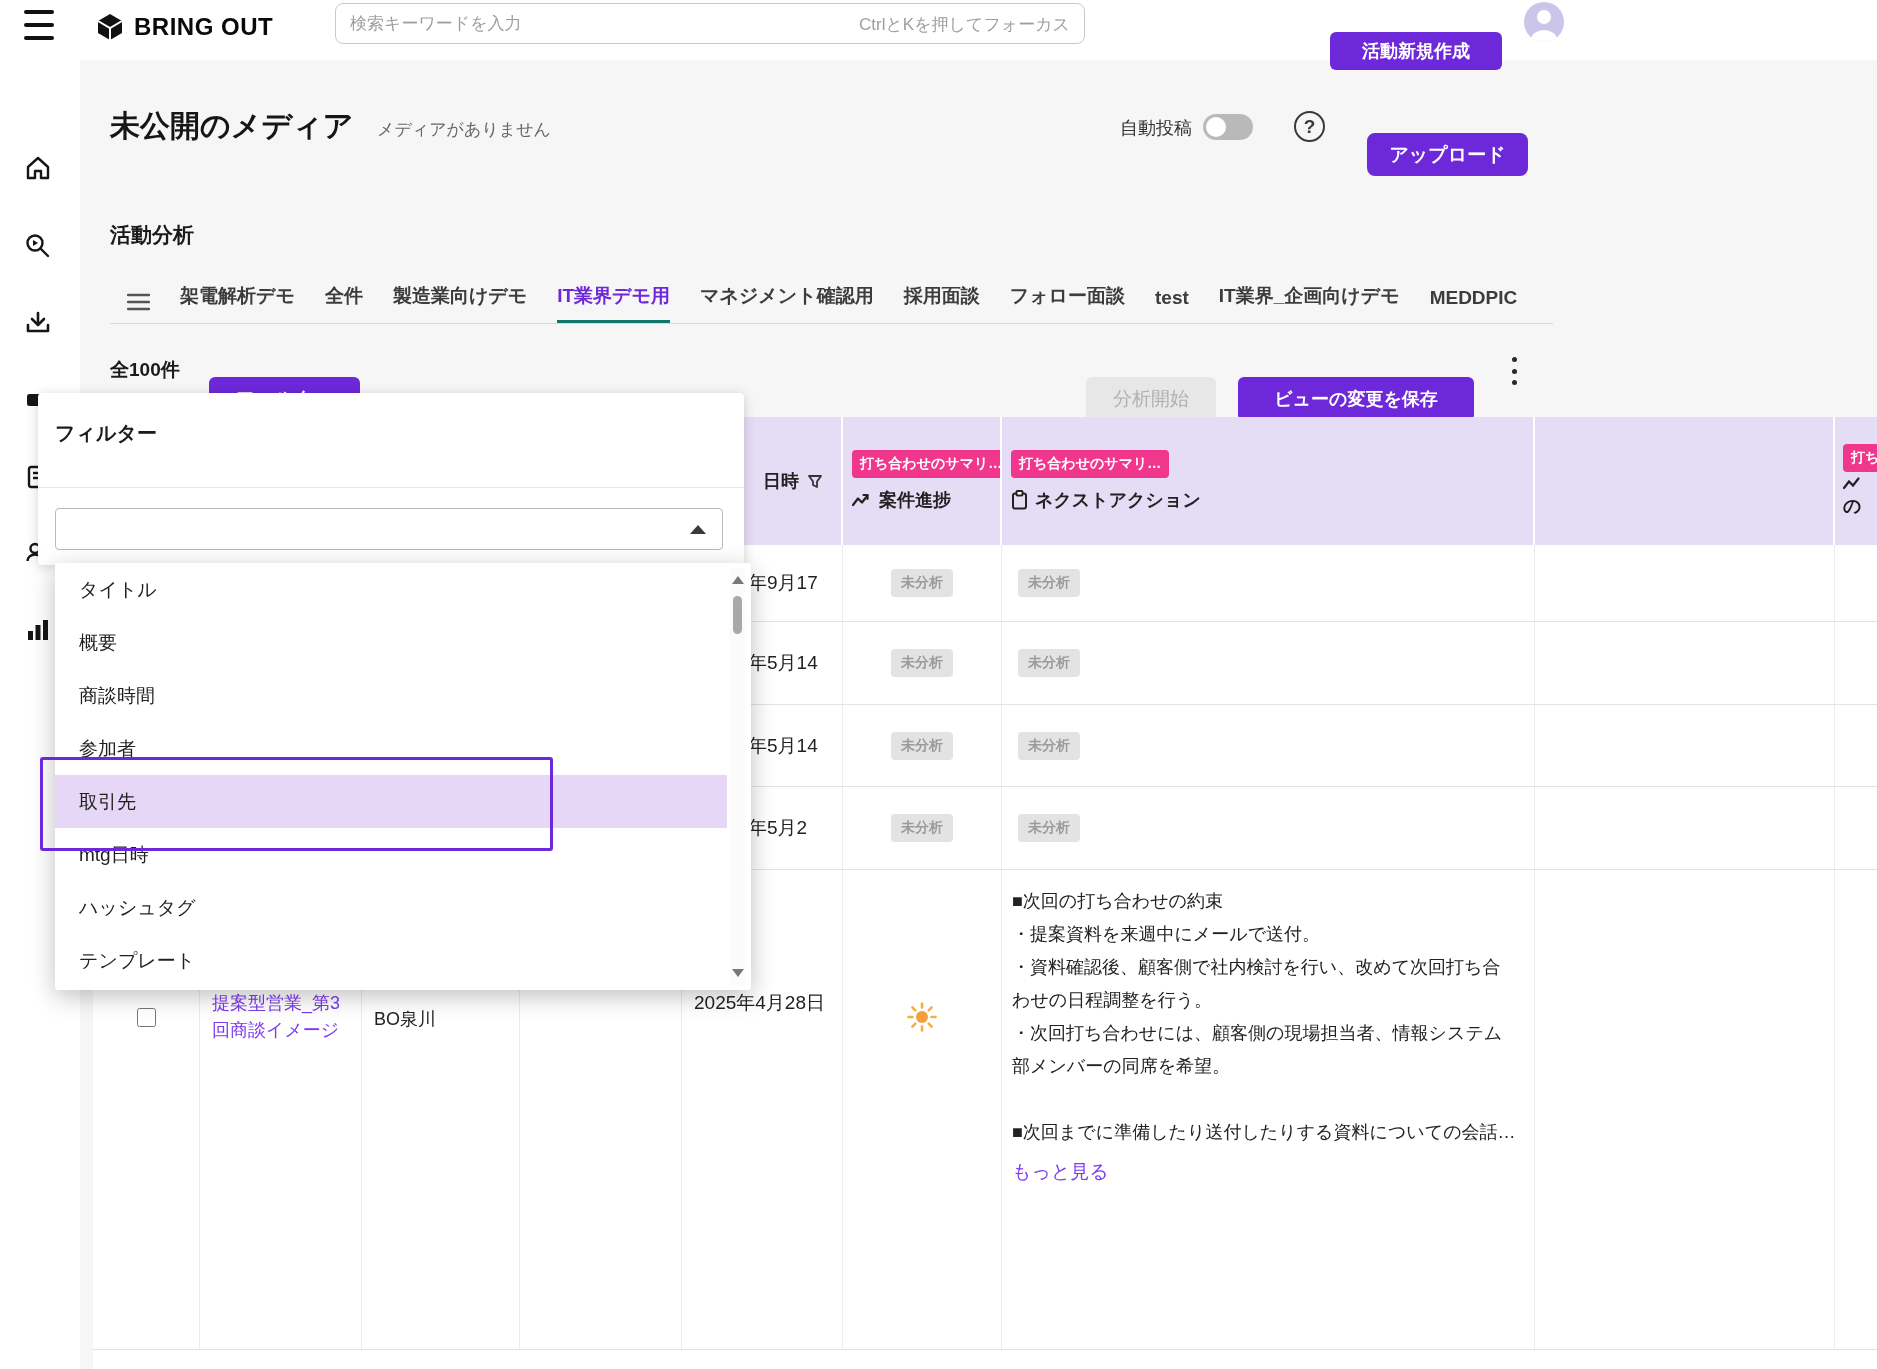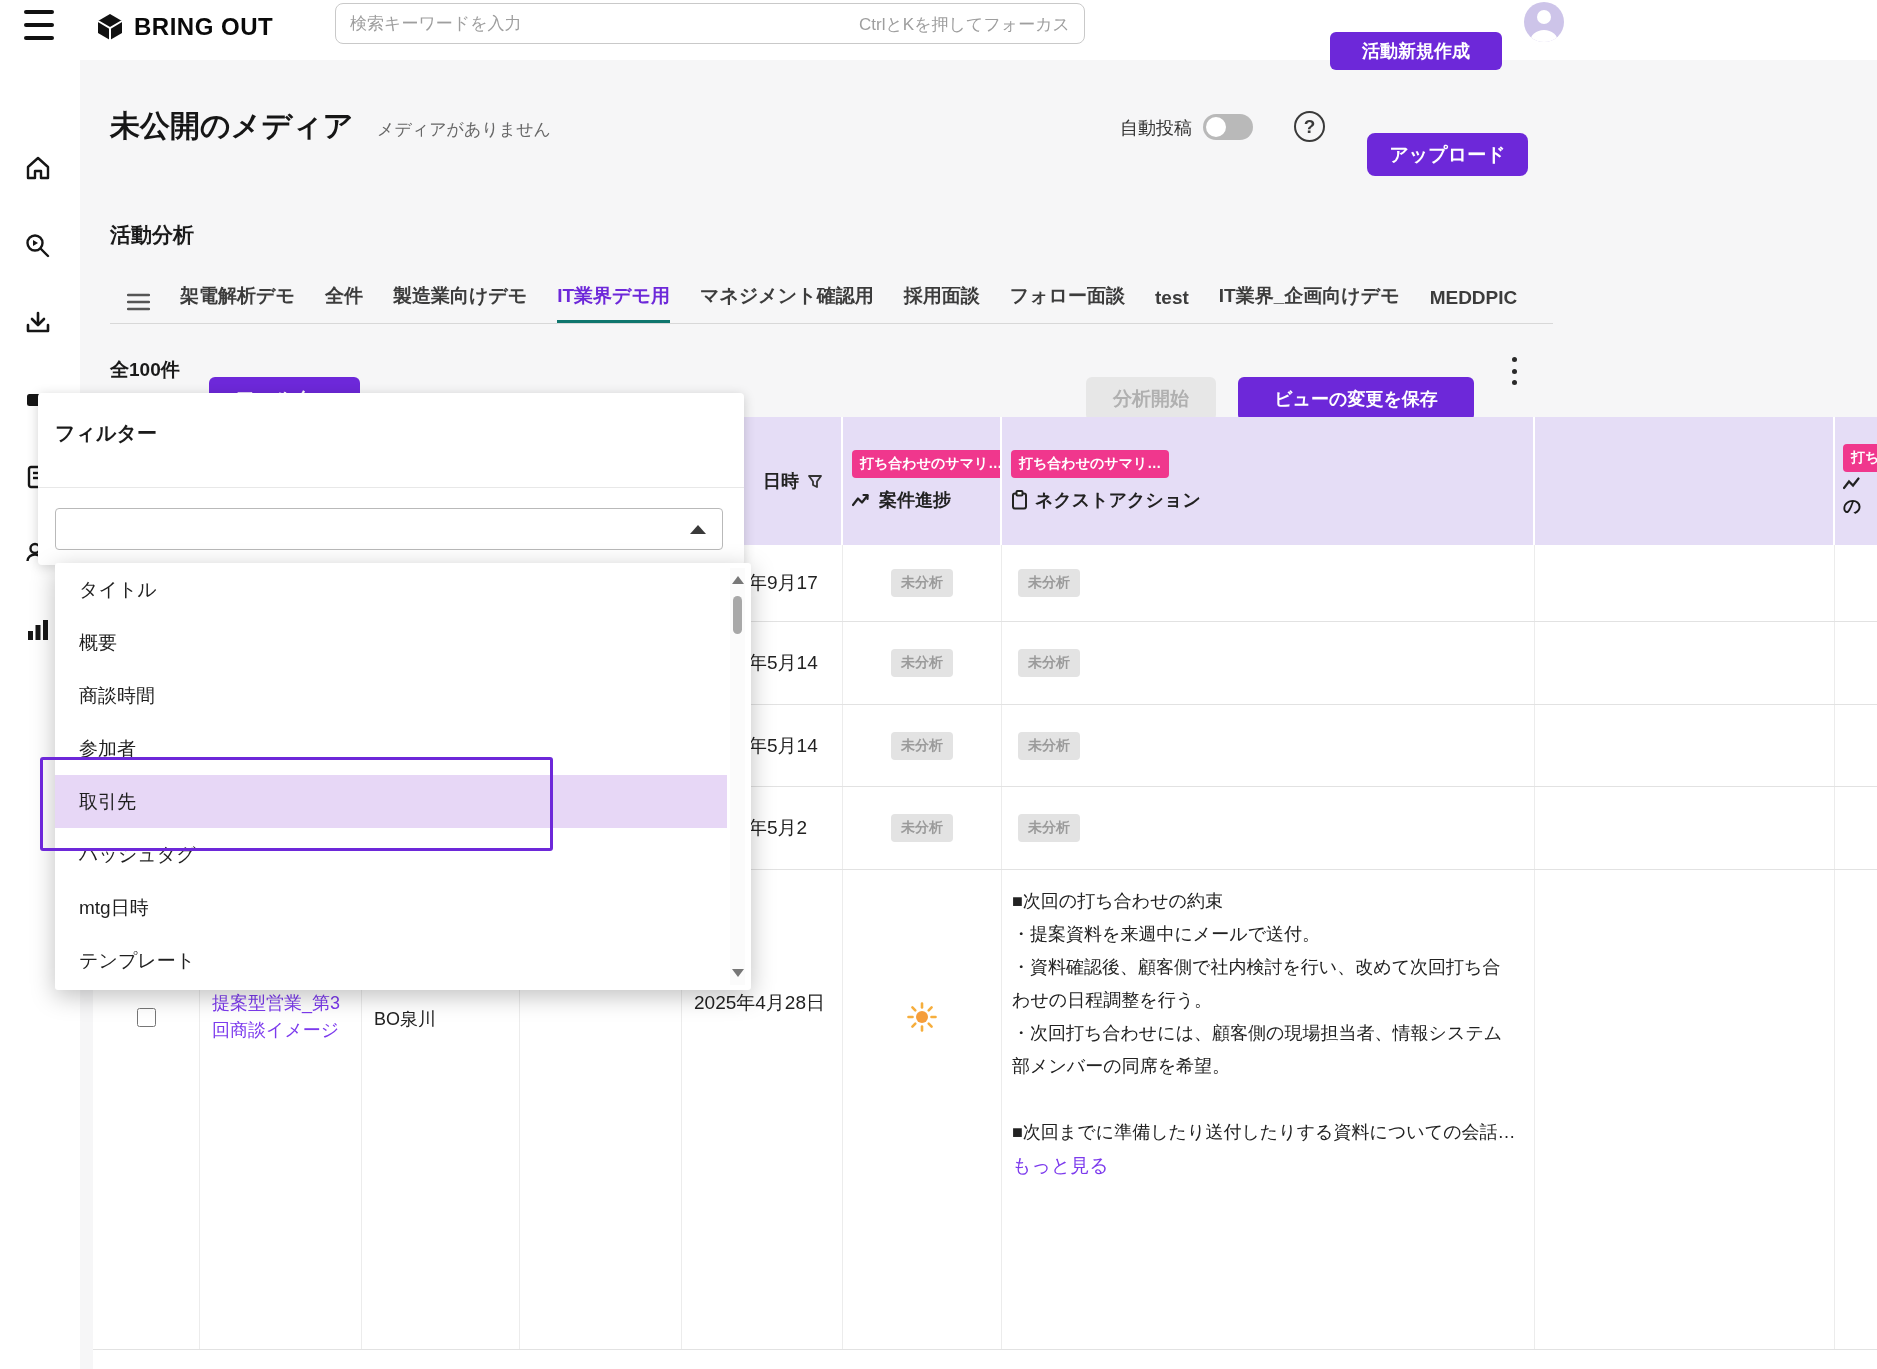--- a/index.html
+++ b/index.html
@@ -39,21 +39,21 @@
 
   
   .tabs { position:absolute; left:110px; top:283px; width:1443px; display:flex; align-items:flex-end; gap:30px; border-bottom:1px solid #d8d8d8; padding-left:17px; }
   .tab-burger { padding-bottom:12px; cursor:pointer; }
   .tab { font-size:19px; font-weight:700; color:#3c3c3c; padding-bottom:14px; white-space:nowrap; cursor:pointer; }
   .tab.active { color:#6d28d9; border-bottom:3px solid #0f766e; padding-bottom:11px; }
 
   
   .total-count { position:absolute; left:110px; top:357px; font-size:19px; font-weight:700; }
   .filter-btn { position:absolute; left:209px; top:348px; width:151px; height:44px; border-radius:6px; font-size:19px; }
-  .analyze-btn { position:absolute; left:1086px; top:348px; width:130px; height:44px; border-radius:6px; font-size:19px; background:#e7e7e7; color:#b0b0b0; font-weight:700; }
+  .analyze-btn { position:absolute; left:1086px; top:348px; width:130px; height:44px; border-radius:6px; font-size:19px; background:#e7e7e7; color:#b0b0b0; font-weight:400; }
   .save-view-btn { position:absolute; left:1238px; top:348px; width:236px; height:44px; border-radius:6px; font-size:18px; }
   .kebab { position:absolute; left:1504px; top:354px; width:20px; height:34px; display:flex; flex-direction:column; align-items:center; justify-content:space-between; cursor:pointer; background:none; border:none; padding:3px 0; }
   .kebab i { width:5px; height:5px; border-radius:50%; background:#2a2a2a; }
 
   
   .table { position:absolute; left:93px; top:417px; width:1784px; height:952px; background:#fff; z-index:1; }
   .trow { display:grid; grid-template-columns:107px 162px 158px 162px 161px 159px 533px 300px 1fr; width:1784px; }
   .thead { height:128px; background:#e5ddf6; }
   .thead > div { border-right:2px solid #fff; display:flex; flex-direction:column; justify-content:center; gap:10px; padding-left:9px; overflow:hidden; }
   .thead > div:last-child { border-right:none; }
@@ -78,21 +78,21 @@
   .cell-check { justify-content:center; padding-top:138px; }
   .cell-check input { width:19px; height:19px; accent-color:#6d28d9; cursor:pointer; }
   .cell-title { padding:120px 14px 0 12px; }
   .title-link { color:#7c3aed; font-size:18px; line-height:27px; cursor:pointer; }
   .cell-owner { padding:137px 8px 0 12px; font-size:18px; color:#222; }
   .cell-date2 { padding:118px 8px 0 12px; font-size:19px; line-height:30px; color:#222; }
   .cell-date2 span { display:inline-block; max-width:132px; }
   .cell-sun { justify-content:center; padding-top:132px; }
   .cell-next { flex-direction:column; align-items:stretch; padding:15px 16px 0 10px; }
   .next-text { font-size:18px; line-height:33px; color:#222; white-space:pre-line; }
-  .more-link { font-size:19px; color:#7c3aed; text-align:right; margin-top:4px; cursor:pointer; }
+  .more-link { font-size:19px; color:#7c3aed; text-align:right; margin-top:10px; cursor:pointer; }
 
   
   .filter-panel { position:absolute; left:38px; top:393px; width:706px; height:172px; background:#fff; border-radius:4px; box-shadow:0 2px 12px rgba(0,0,0,.18); z-index:50; }
   .filter-title { position:absolute; left:17px; top:27px; font-size:20px; font-weight:700; color:#1b1b1b; }
   .filter-divider { position:absolute; left:0; top:94px; width:100%; height:1px; background:#e8e8e8; }
   .combobox { position:absolute; left:17px; top:115px; width:668px; height:42px; border:1px solid #b9b9b9; border-radius:4px; background:#fff; cursor:text; }
   .combo-chevron { position:absolute; right:16px; top:16px; width:0; height:0; border-left:8px solid transparent; border-right:8px solid transparent; border-bottom:9px solid #3a3a3a; cursor:pointer; }
 
   .dropdown-panel { position:absolute; left:55px; top:563px; width:696px; height:427px; background:#fff; border-radius:3px; box-shadow:0 6px 24px rgba(0,0,0,.25); z-index:51; padding-top:0; }
   .dd-item { height:53px; display:flex; align-items:center; padding-left:24px; margin-right:24px; font-size:19px; color:#1f1f1f; cursor:pointer; }
@@ -399,22 +399,22 @@
       <span class="combo-chevron"></span>
     </div>
   </div>
 
   <div class="dropdown-panel">
     <div class="dd-item">タイトル</div>
     <div class="dd-item">概要</div>
     <div class="dd-item">商談時間</div>
     <div class="dd-item">参加者</div>
     <div class="dd-item selected">取引先</div>
+    <div class="dd-item">mtg日時</div>
     <div class="dd-item">ハッシュタグ</div>
-    <div class="dd-item">mtg日時</div>
     <div class="dd-item">テンプレート</div>
     <div class="dd-scrollbar">
       <span class="sb-up"></span>
       <span class="sb-thumb"></span>
       <span class="sb-down"></span>
     </div>
   </div>
 
   <div class="click-annotation"></div>
 

